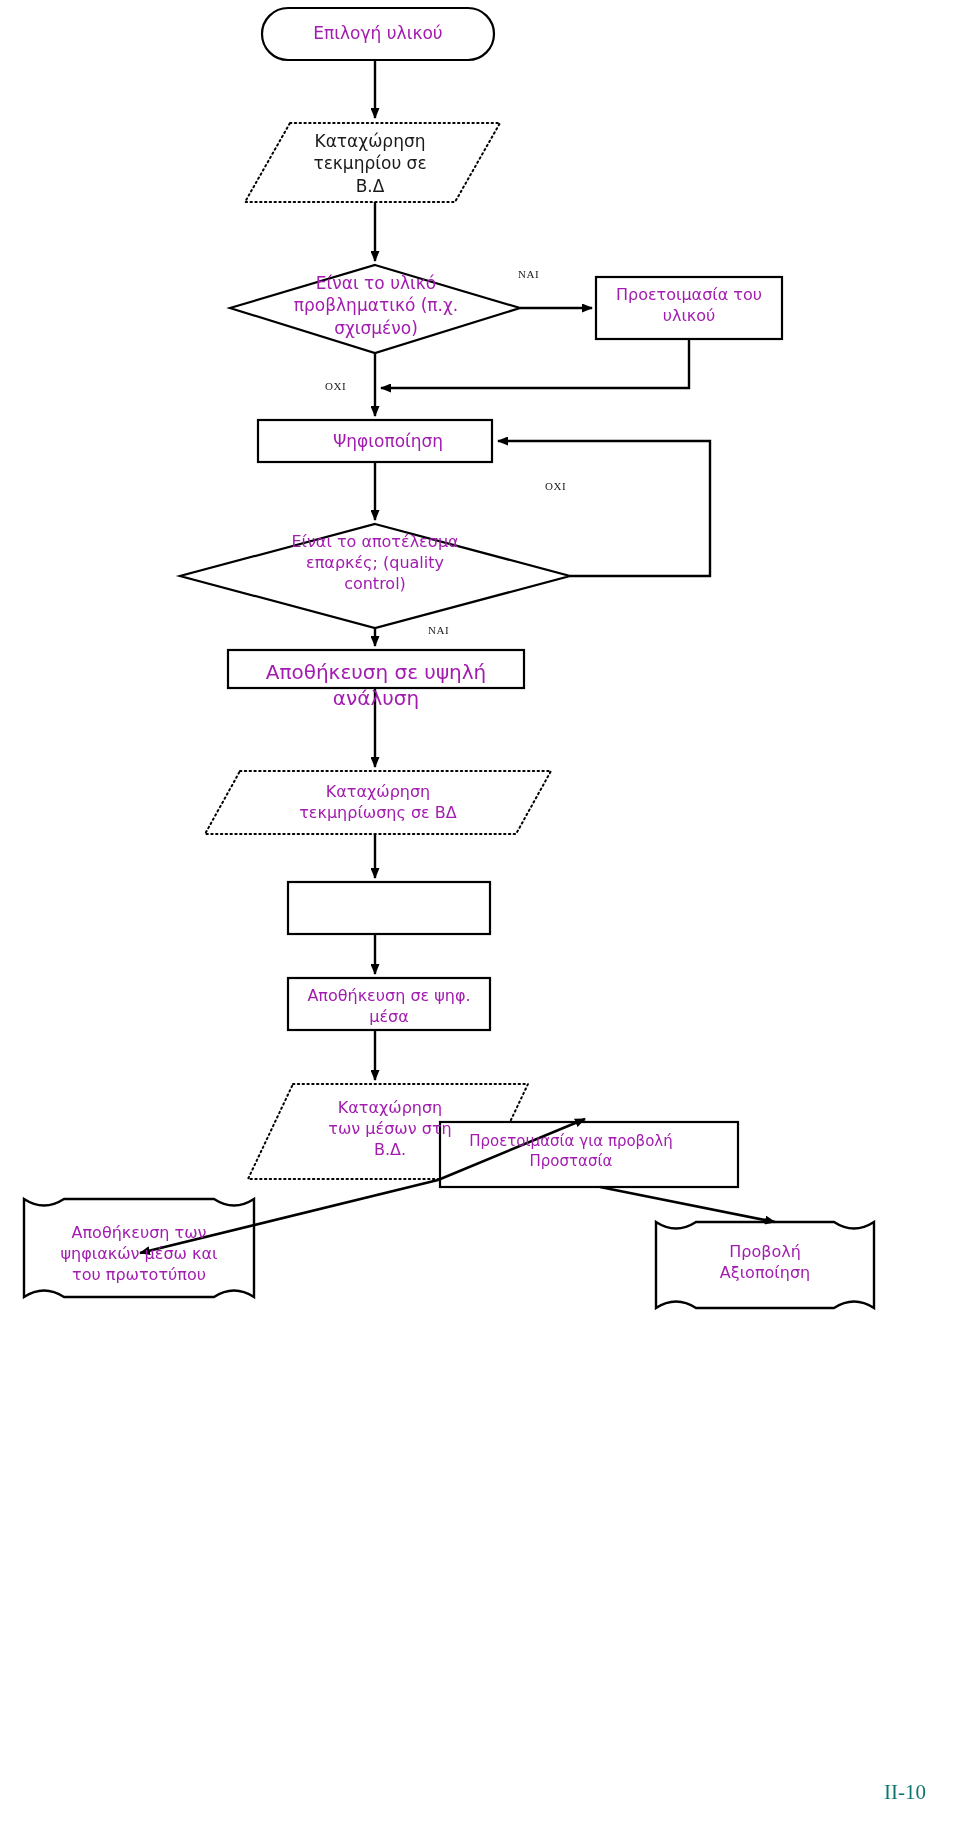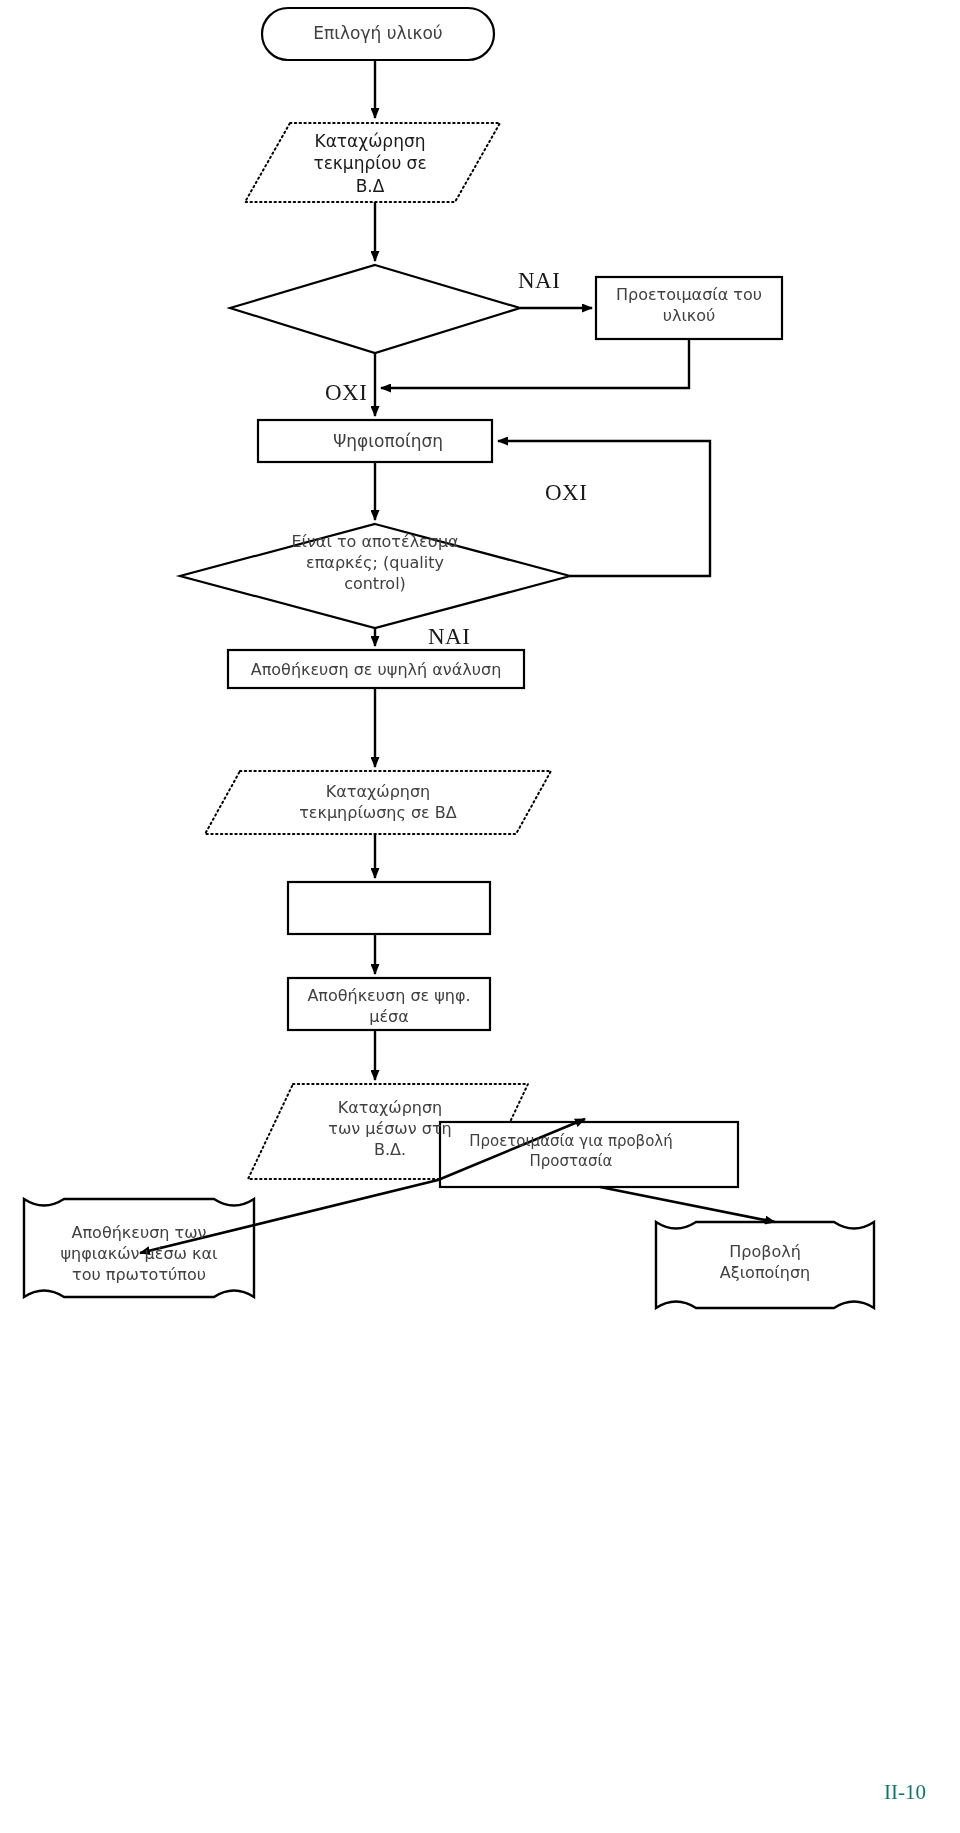--- a/index.html
+++ b/index.html
@@ -21,34 +21,34 @@
     height: 1833px;
   }
   svg.flow {
     position: absolute;
     left: 0; top: 0;
     width: 960px;
     height: 1833px;
   }
   .node-label {
     position: absolute;
-    color: #404040;
+    color: #a21caf;
     text-align: center;
     line-height: 1.32;
     white-space: pre-line;
     pointer-events: none;
   }
   .node-label.black {
     color: #1a1a1a;
   }
   .edge-label {
     position: absolute;
     color: #1a1a1a;
     font-family: "Liberation Serif", "DejaVu Serif", serif;
-    font-size: 23px;
+    font-size: 11px;
     letter-spacing: .5px;
   }
   .footer {
     position: absolute;
     right: 34px;
     bottom: 28px;
     color: #0f766e;
     font-family: "Liberation Serif", "DejaVu Serif", serif;
     font-size: 21px;
   }
@@ -125,31 +125,34 @@
 
     <line x1="600" y1="1187" x2="775" y2="1222" stroke="#000" stroke-width="2.6" marker-end="url(#arrow)"></line>
   </svg>
 
   <div class="node-label" style="left:262px; top:22px; width:232px; font-size:17px;">Επιλογή υλικού</div>
 
   <div class="node-label black" style="left:275px; top:130px; width:190px; font-size:17px;">Καταχώρηση
 τεκμηρίου σε
 Β.Δ</div>
 
+  <div class="node-label" style="left:250px; top:272px; width:252px; font-size:17px;">Είναι το υλικό
+προβληματικό (π.χ.
+σχισμένο)</div>
 
   <div class="node-label" style="left:598px; top:284px; width:182px; font-size:16px;">Προετοιμασία του
 υλικού</div>
 
   <div class="node-label" style="left:258px; top:430px; width:260px; font-size:17px;">Ψηφιοποίηση</div>
 
   <div class="node-label" style="left:243px; top:531px; width:264px; font-size:16px;">Είναι το αποτέλεσμα
 επαρκές; (quality
 control)</div>
 
-  <div class="node-label" style="left:228px; top:659px; width:272px; font-size:16px;padding-left:12px;">Αποθήκευση σε υψηλή ανάλυση</div>
+  <div class="node-label" style="left:228px; top:659px; width:272px; font-size:20px;padding-left:12px;">Αποθήκευση σε υψηλή ανάλυση</div>
 
   <div class="node-label" style="left:262px; top:781px; width:232px; font-size:16px;">Καταχώρηση
 τεκμηρίωσης σε ΒΔ</div>
 
 
   <div class="node-label" style="left:288px; top:985px; width:202px; font-size:16px;">Αποθήκευση σε ψηφ.
 μέσα</div>
 
   <div class="node-label" style="left:290px; top:1097px; width:200px; font-size:16px;">Καταχώρηση
 των μέσων στη

